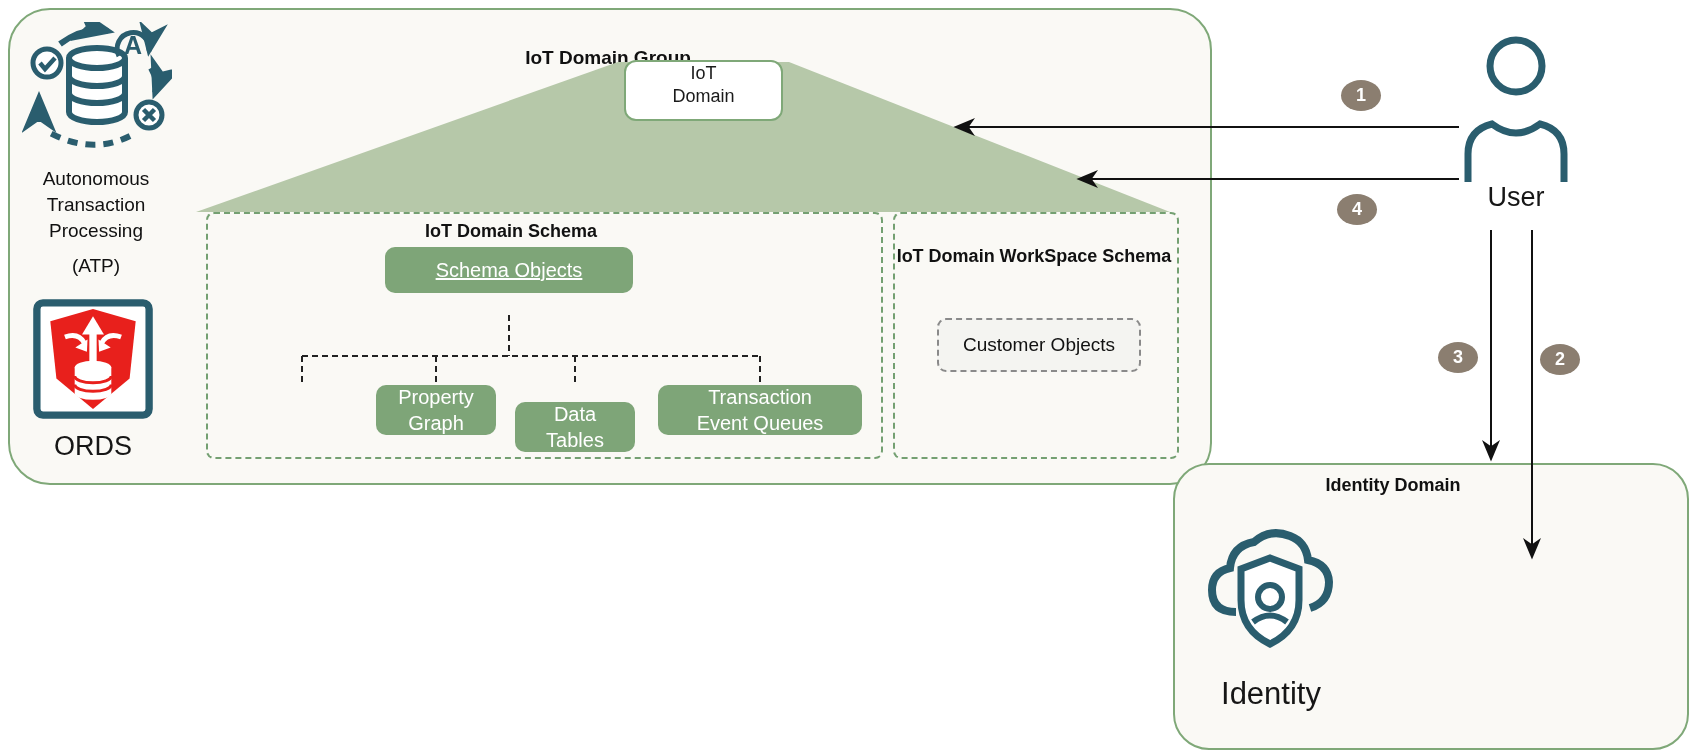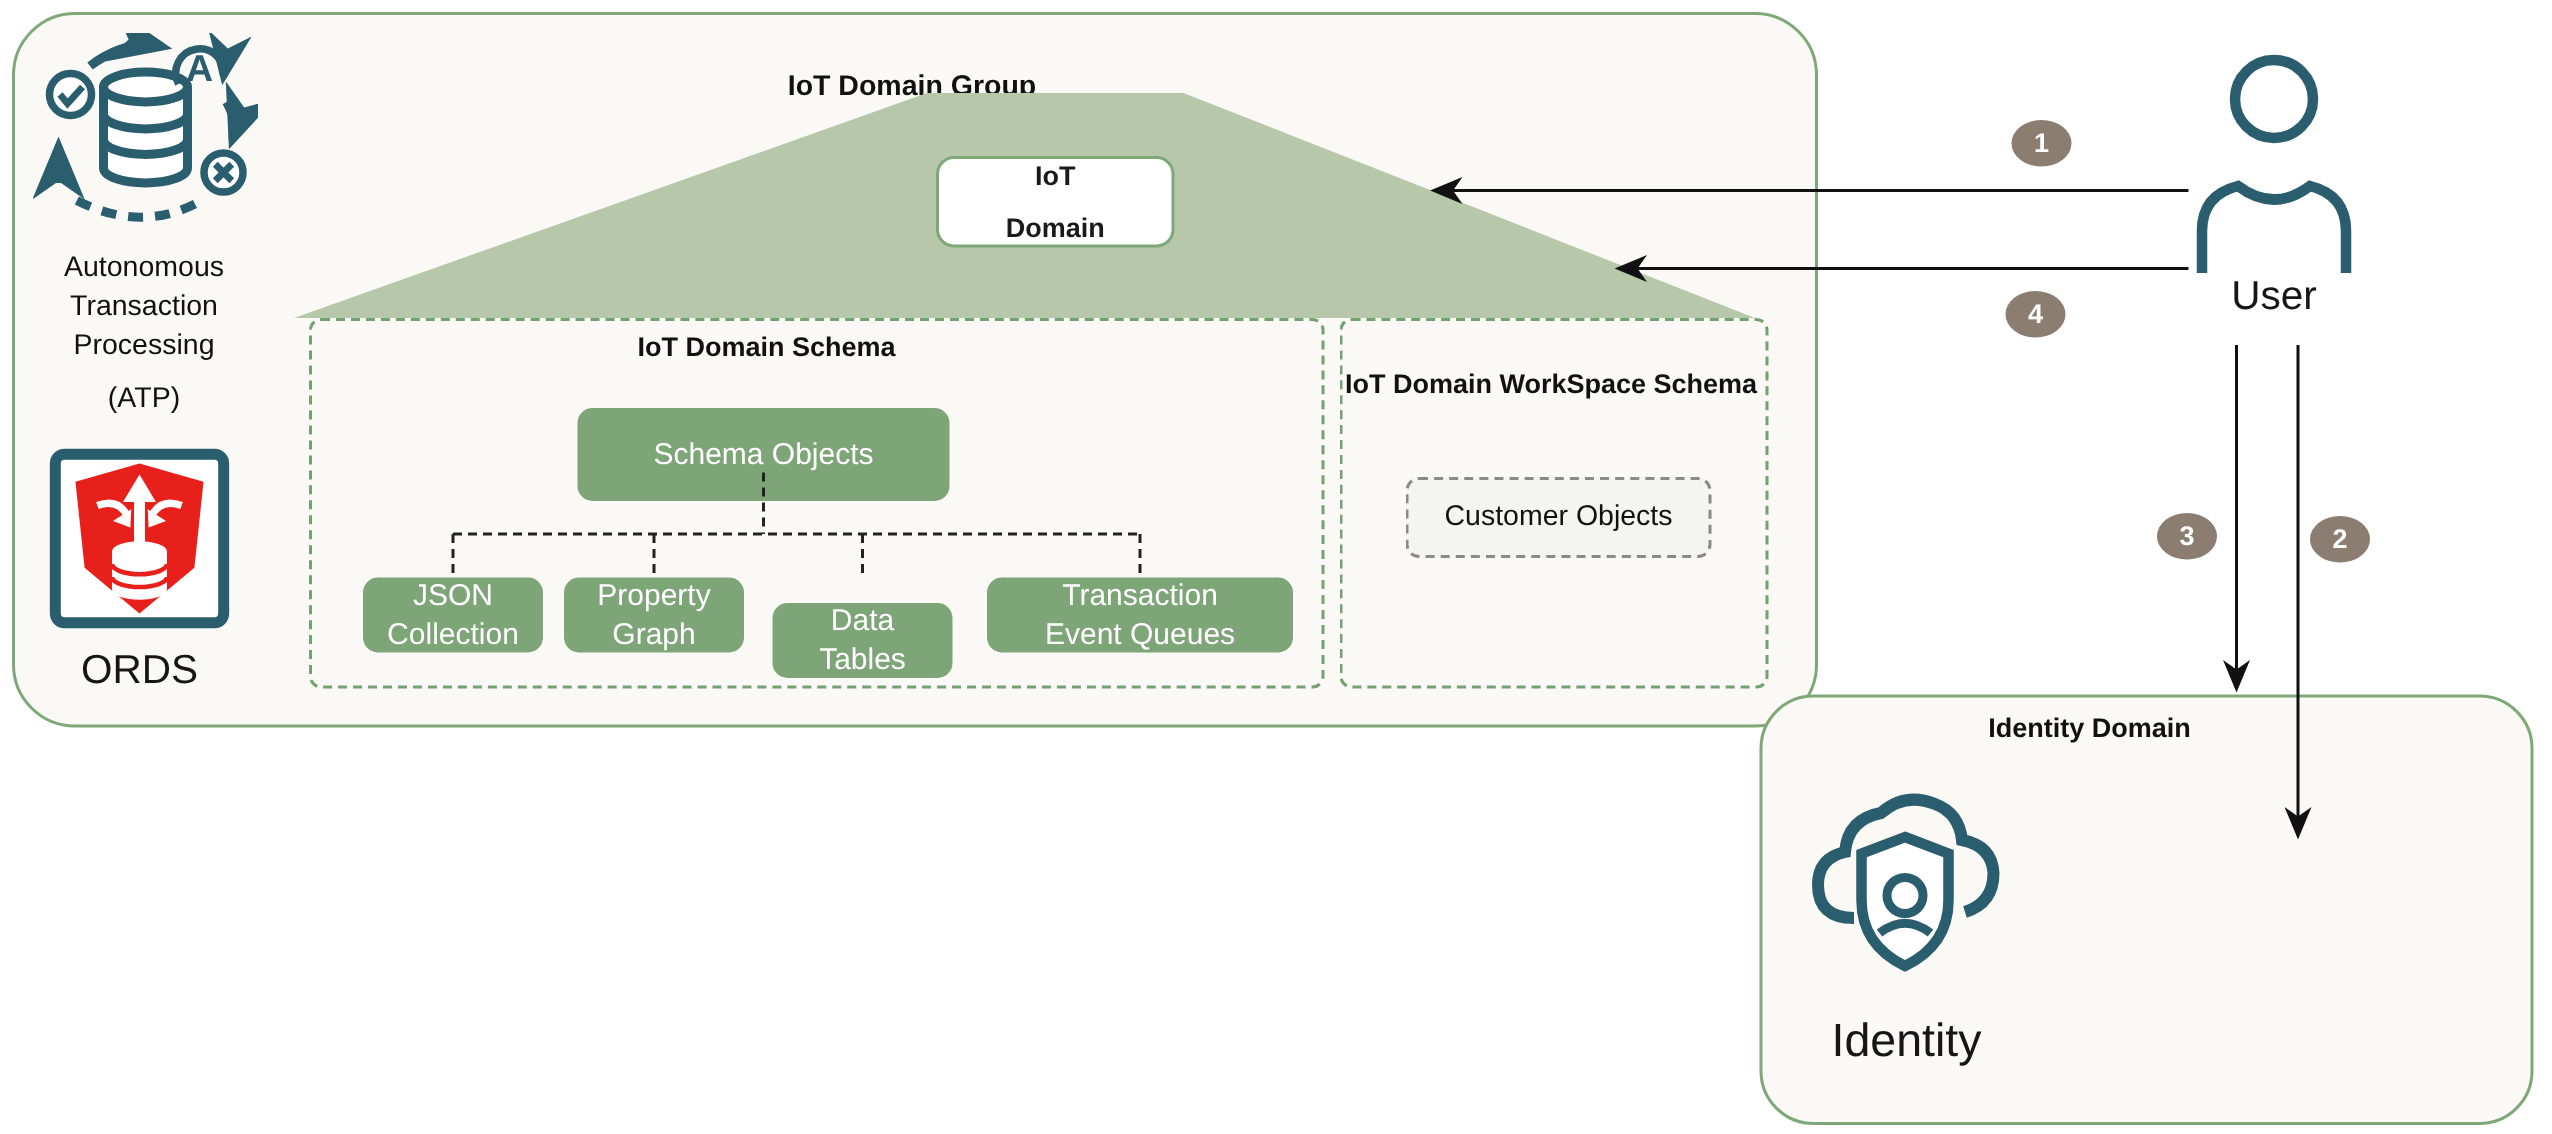--- a/index.html
+++ b/index.html
@@ -9,22 +9,22 @@
   }
   .abs{position:absolute;}
   .panel{
     position:absolute;background:#faf9f5;border:2px solid #7fa878;border-radius:42px;
   }
   .panel-title{
     position:absolute;text-align:center;font-weight:bold;font-size:19px;color:#111;
   }
   .white-box{
     position:absolute;background:#ffffff;border:2px solid #7fa878;border-radius:12px;
-    display:flex;flex-direction:column;align-items:center;justify-content:space-between;
-    font-weight:bold;font-size:18px;line-height:1.25;text-align:center;margin-top:44px;
+    display:flex;flex-direction:column;align-items:center;justify-content:flex-start;
+    font-weight:normal;font-size:18px;line-height:1.25;text-align:center;
   }
   .dashed-box{
     position:absolute;border:2px dashed #74a072;border-radius:8px;background:transparent;
   }
   .green-box{
     position:absolute;background:#7ea578;border-radius:10px;color:#ffffff;
     display:flex;align-items:center;justify-content:center;text-align:center;
     font-size:20px;line-height:1.3;
   }
   .green-box .inner{display:block;}
@@ -101,27 +101,24 @@
   <div class="icon-label" style="left:30px;top:431px;width:126px;font-size:27px;">ORDS</div>
 
   <div class="white-box" style="left:624px;top:60px;width:155px;height:57px;">
     <div>IoT</div>
     <div>Domain</div>
   </div>
 
   <div class="dashed-box" style="left:206px;top:212px;width:673px;height:243px;"></div>
   <div class="panel-title" style="left:206px;top:221px;width:610px;font-size:18px;">IoT Domain Schema</div>
 
-  <div class="green-box" style="left:385px;top:272px;width:248px;height:62px;">
+  <div class="green-box" style="left:385px;top:247px;width:248px;height:46px;text-decoration:underline;">
     <span class="inner">Schema Objects</span>
   </div>
 
-  <div class="green-box" style="left:242px;top:385px;width:120px;height:50px;">
-    <span class="inner" style="max-width:105px;">JSON Collection</span>
-  </div>
   <div class="green-box" style="left:376px;top:385px;width:120px;height:50px;">
     <span class="inner" style="max-width:105px;">Property Graph</span>
   </div>
   <div class="green-box" style="left:515px;top:402px;width:120px;height:50px;">
     <span class="inner" style="max-width:80px;">Data Tables</span>
   </div>
   <div class="green-box" style="left:658px;top:385px;width:204px;height:50px;">
     <span class="inner" style="max-width:160px;">Transaction Event Queues</span>
   </div>
 

